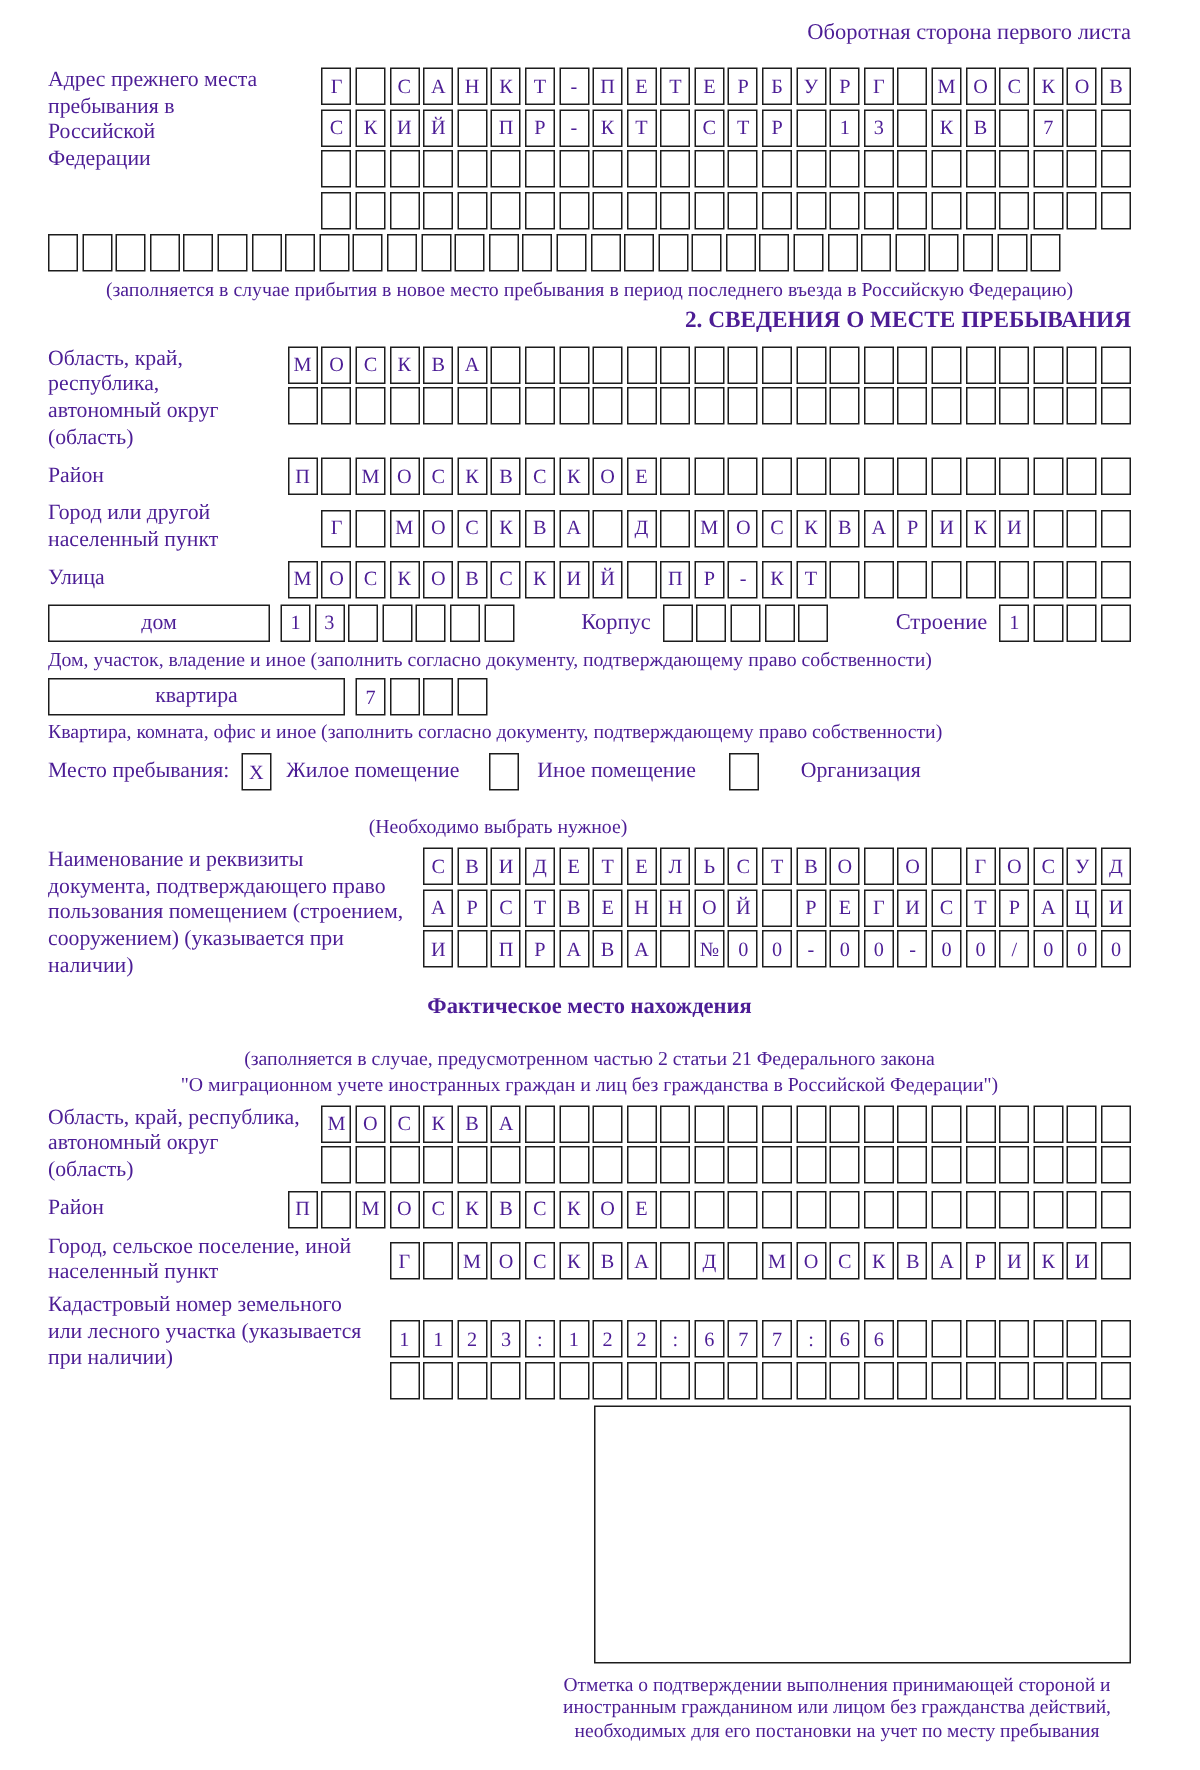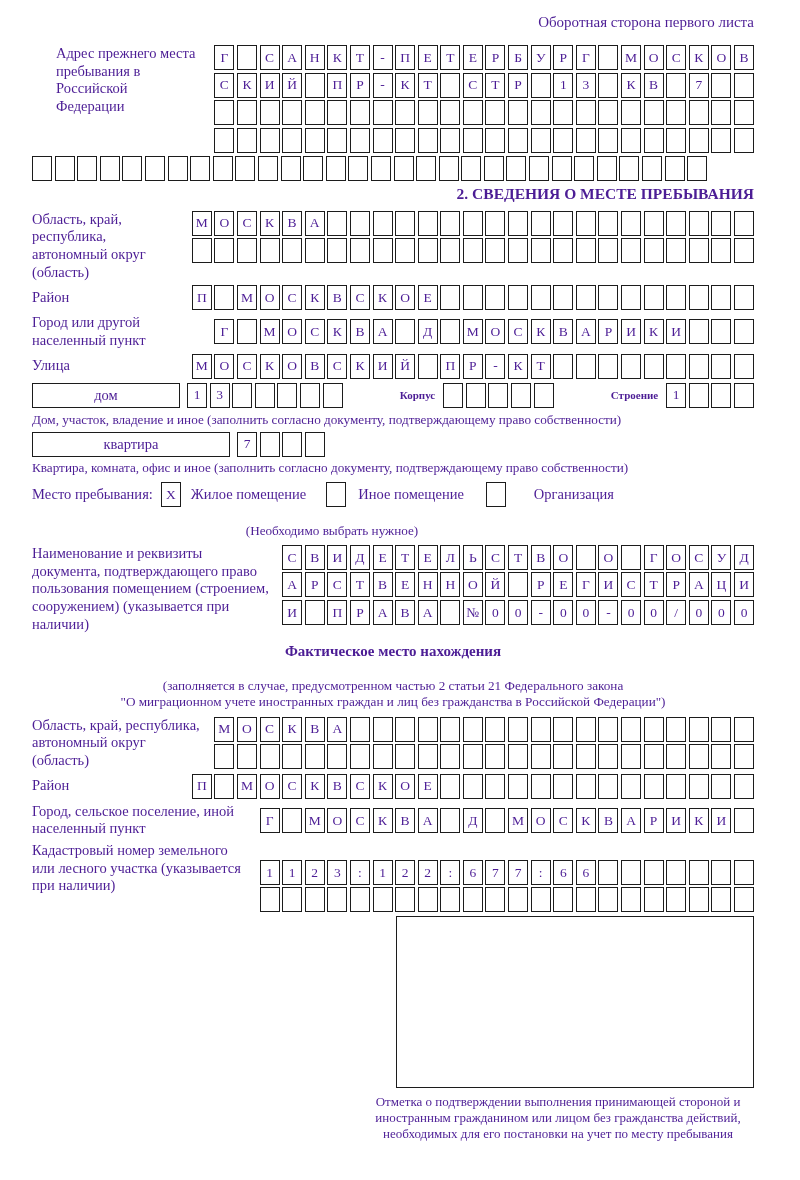--- a/index.html
+++ b/index.html
@@ -13,38 +13,38 @@
     font-family:"Liberation Serif","DejaVu Serif",serif;
   }
   .hdr{ text-align:right; font-size:15px; margin-bottom:14px; }
   .label{ font-size:14.5px; line-height:1.22; padding-right:10px; }
   .note{ font-size:13.2px; line-height:1.22; }
   .center{ text-align:center; }
   .stitle{ text-align:right; font-weight:bold; font-size:15.5px; margin:4px 0 8px; }
   .ftitle{ text-align:center; font-weight:bold; font-size:15px; margin:10px 0 18px; }
   .frow{ display:flex; margin-bottom:4px; }
   .frow .label{ flex:1; }
-  .label-fixed{ flex:0 0 140px !important;margin-left:24px; }
+  .label-fixed{ flex:0 0 140px !important; }
   .cellcol{ display:flex; flex-direction:column; gap:2.5px; align-items:flex-end; }
   .cellrow{ display:flex; gap:2.6px; }
   .cell{
     flex:0 0 20px; width:20px; height:25px; box-sizing:border-box;
     border:1.5px solid #1c1c1c; background:#fff;
     display:flex; align-items:center; justify-content:center;
     font-size:13.5px; line-height:1;
   }
   .fullrow{ margin-bottom:4px; }
   .vc{ align-items:center; }
   .wbox{
     box-sizing:border-box; height:25px; border:1.5px solid #1c1c1c;
     display:flex; align-items:center; justify-content:center;
     font-size:14.5px;
   }
   .seg{ display:flex; align-items:center; }
-  .seg .txt{ font-size:11px; margin:0 8px;font-weight:bold; }
+  .seg .txt{ font-size:15px; margin:0 8px; }
   .domrow{ justify-content:space-between; }
   .chkrow{ display:flex; align-items:center; font-size:14.5px; margin-bottom:16px; }
   .choose{ margin:0 0 6px 150px; width:300px; }
   .stamp{
     box-sizing:border-box; width:358px; height:172px;
     border:1.5px solid #1c1c1c; margin:4px 0 6px auto;
   }
   .caption{ width:392px; margin-left:auto; text-align:center; font-size:13px; line-height:1.22; }
   .mb10{ margin-bottom:8px; }
 </style>
@@ -189,20 +189,21 @@
       <span class="cell"></span>
       <span class="cell"></span>
       <span class="cell"></span>
       <span class="cell"></span>
       <span class="cell"></span>
       <span class="cell"></span>
       <span class="cell"></span>
       <span class="cell"></span>
       <span class="cell"></span>
     </div>
+  <div class="note center">(заполняется в случае прибытия в новое место пребывания в период последнего въезда в Российскую Федерацию)</div>
 
   <div class="stitle">2. СВЕДЕНИЯ О МЕСТЕ ПРЕБЫВАНИЯ</div>
 
   <div class="frow">
     <div class="label">Область, край, республика, автономный округ (область)</div>
     <div class="cellcol">
       <div class="cellrow">
           <span class="cell">М</span>
           <span class="cell">О</span>
           <span class="cell">С</span>

